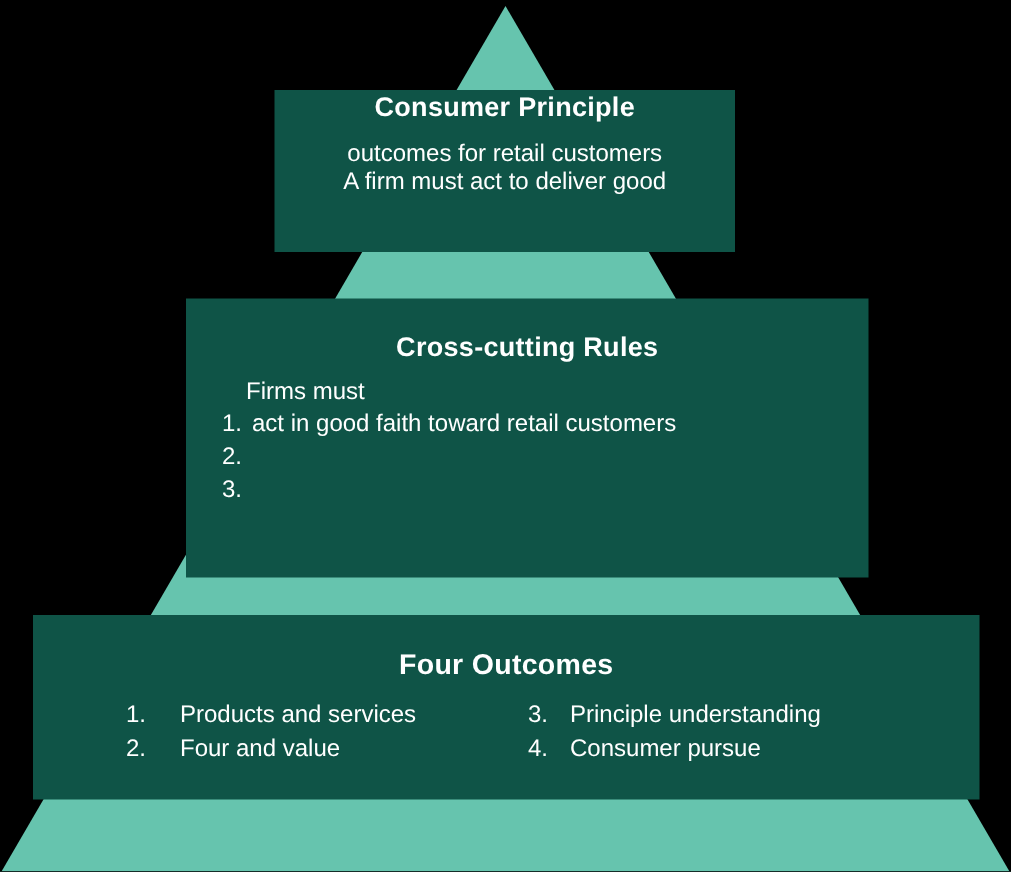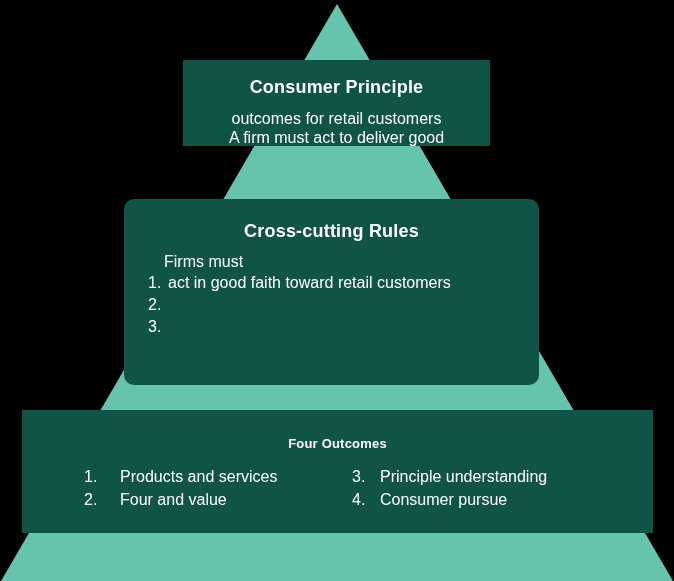--- a/index.html
+++ b/index.html
@@ -32,33 +32,32 @@
     font-weight: bold;
     font-size: 19px;
     line-height: 24px;
     text-align: center;
     white-space: nowrap;
     letter-spacing: 0.2px;
   }
   
   .box-top {
     left: 183px; top: 60px;
-    width: 307px; height: 86px;
-    padding-top: 16px;
+    width: 307px; height: 108px;
+    padding-top: 0;
     text-align: center;
   }
   .box-top .box-title { font-size: 18px; line-height: 22px; }
   .box-top .body { margin-top: 11px; font-size: 16px; line-height: 19px; }
   .box-top .body-line { white-space: nowrap; }
   
   .box-middle {
     left: 124px; top: 199px;
-    width: 415px; height: 186px;
+    width: 455px; height: 186px;
     padding-top: 20px;
-    border-radius: 10px;
   }
   .box-middle .box-title { font-size: 18px; }
   .box-middle .intro {
     margin-top: 8px;
     padding-left: 24px;
     font-size: 16px;
     line-height: 21px;
     white-space: nowrap;
     margin-left: 16px;
   }
@@ -73,21 +72,21 @@
     width: 20px;
   }
   .rule-item .lines { flex: 1 1 auto; }
   .rule-item .line { white-space: nowrap; }
   
   .box-bottom {
     left: 22px; top: 410px;
     width: 631px; height: 123px;
     padding-top: 22px;
   }
-  .box-bottom .box-title { font-size: 13px; }
+  .box-bottom .box-title { font-size: 19px; }
   .outcome-cols {
     position: relative;
     margin-top: 9px;
     height: 52px;
   }
   .outcome-col {
     position: absolute;
     top: 0;
   }
   .outcome-col.col-1 { left: 62px; }

